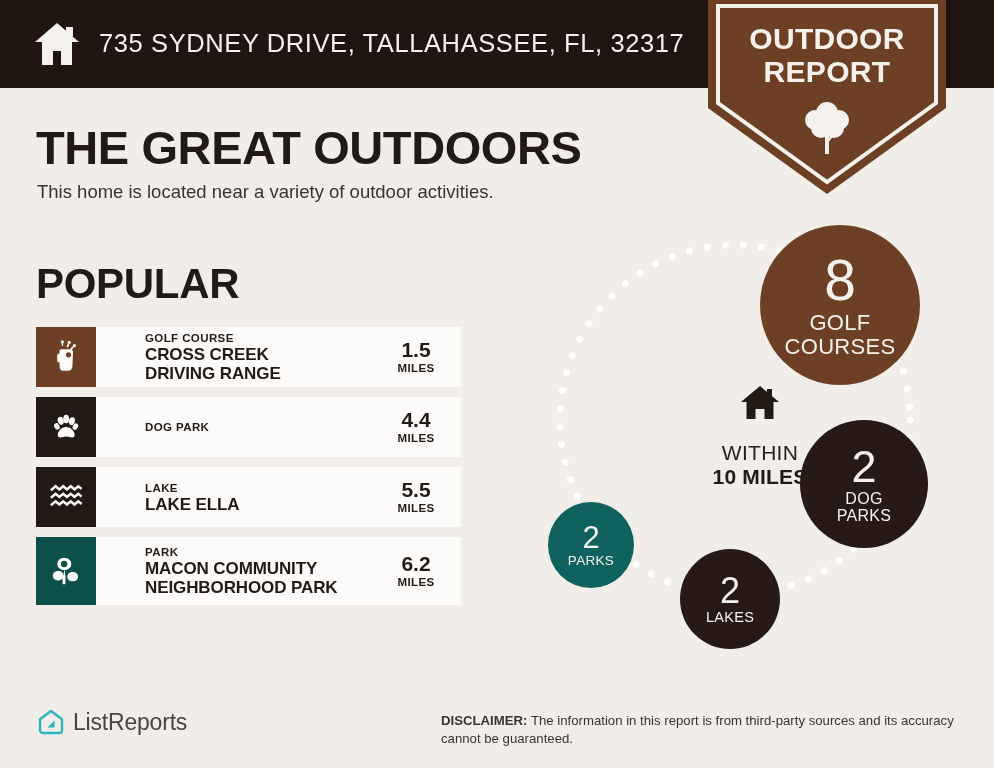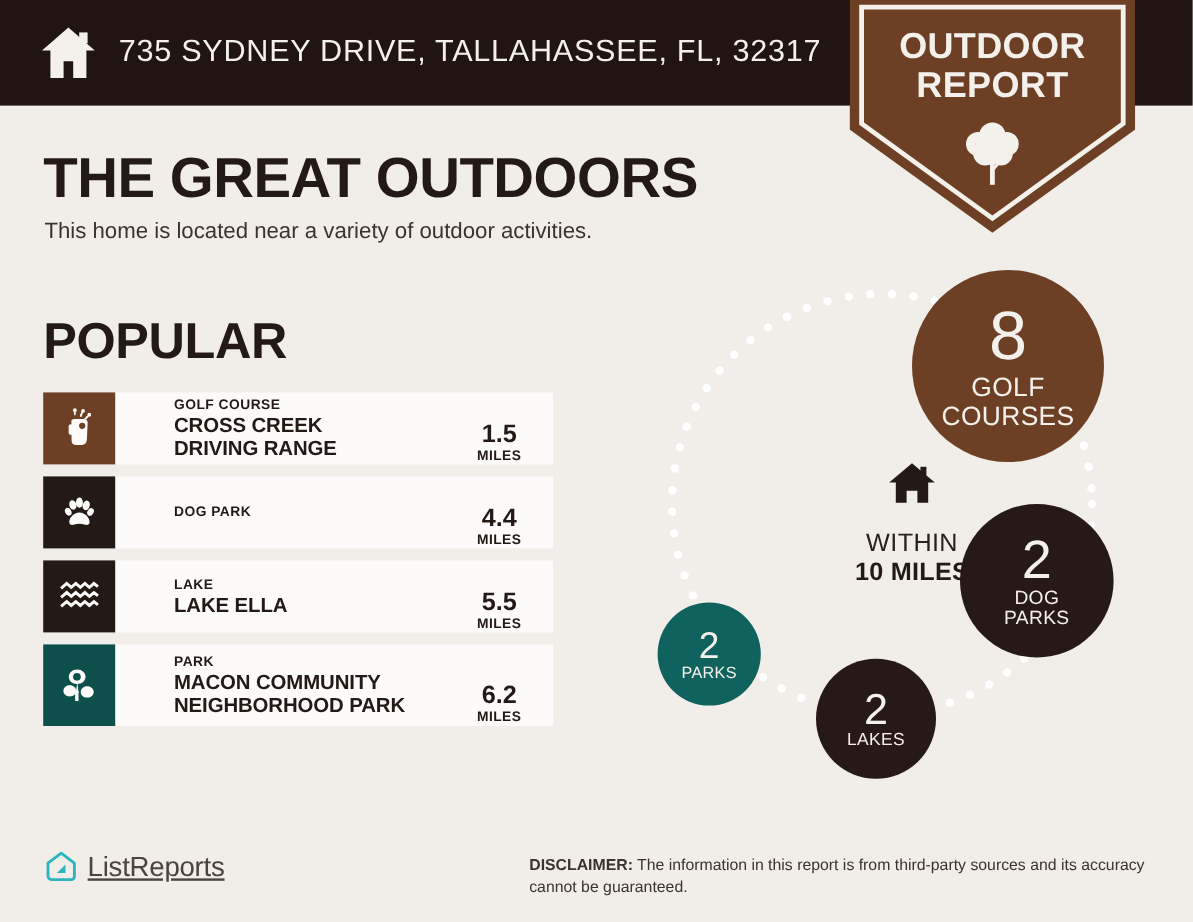--- a/index.html
+++ b/index.html
@@ -142,21 +142,21 @@
     font-weight: 700;
     letter-spacing: -0.1px;
     line-height: 19px;
   }
   .poi-dist {
     width: 78px;
     min-width: 78px;
     display: flex;
     flex-direction: column;
     align-items: center;
-    justify-content: flex-end;
+    justify-content: center;
     padding-right: 6px;
   }
   .poi-dist-num {
     color: #231A16;
     font-size: 21px;
     font-weight: 700;
     line-height: 22px;
   }
   .poi-dist-unit {
     color: #231A16;
@@ -262,21 +262,20 @@
     left: 37px; top: 708px;
     display: flex;
     align-items: center;
   }
   .footer-logo-mark { width: 28px; height: 28px; margin-right: 8px; }
   .footer-logo-text {
     color: #4A4340;
     font-size: 23px;
     font-weight: 400;
     letter-spacing: -0.2px;
-    text-decoration: underline;
   }
   .disclaimer {
     position: absolute;
     left: 441px; top: 712px;
     width: 522px;
     color: #3B3330;
     font-size: 13.2px;
     line-height: 18px;
   }
   .disclaimer b { font-weight: 700; }

